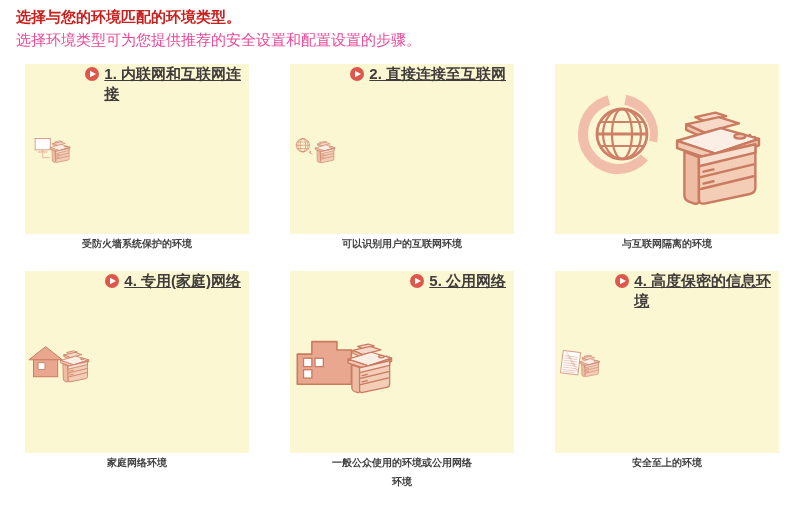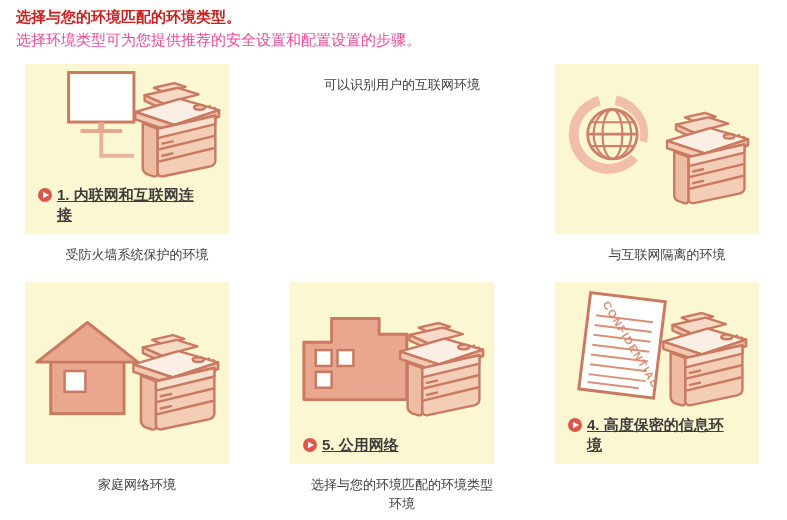--- a/index.html
+++ b/index.html
@@ -2,28 +2,28 @@
 <html><head>
 <meta charset="utf-8">
 <style>
   html,body{margin:0;padding:0;background:#fff;}
   body{font-family:"Liberation Sans","DejaVu Sans",sans-serif;color:#333;}
   .page{position:relative;width:787px;height:520px;overflow:hidden;background:#fff;padding-left:8px;}
   .section-title{margin:8px 0 0 8px;font-size:15px;line-height:17px;font-weight:bold;color:#C7201E;}
   .section-subtitle{margin:6px 0 0 8px;font-size:15px;line-height:17px;color:#ec4899;}
   .grid{display:grid;grid-template-columns:repeat(3,224px);column-gap:41px;row-gap:18px;margin:16px 0 0 17px;}
   .cell{width:224px;}
-  .card{background:#FBF7D2;display:flex;flex-direction:column;width:204px;box-sizing:border-box;}
+  .card{background:#FBF7D2;display:flex;flex-direction:row;width:224px;box-sizing:border-box;}
   .r1 .card{height:170px;}
   .r2 .card{height:182px;}
   .art{flex:1;display:flex;align-items:center;justify-content:center;overflow:hidden;padding-top:4px;}
   .env-link{display:flex;align-items:flex-start;gap:5px;padding:0 8px 9px 13px;text-decoration:none;cursor:pointer;}
   .env-link .play{flex:none;margin-top:3px;}
   .env-link span{font-size:15px;line-height:20px;font-weight:bold;color:#403C3B;text-decoration:underline;white-space:pre-line;}
-  .caption{width:224px;margin-top:11px;text-align:center;font-size:13px;line-height:19px;color:#3F3F3F;white-space:pre-line;}
+  .caption{width:224px;text-align:center;font-size:10px;line-height:19px;color:#3F3F3F;white-space:pre-line;font-weight:bold;}
   svg text{font-family:"Liberation Sans","DejaVu Sans",sans-serif;}
 </style>
 </head>
 <body>
 
 <svg width="0" height="0" style="position:absolute" aria-hidden="true">
   <defs>
     <g id="printer" stroke="#C97A60" stroke-width="2.6" stroke-linejoin="round" stroke-linecap="round">
 
       <path d="M30 10 L52 5 L64 9 L41 15 Z" fill="#F6D9C6"></path>
@@ -72,20 +72,43 @@
               <path d="M5 3.7 L11 7 L5 10.3 Z" fill="#fff"></path>
             </svg>
           <span>1. 内联网和互联网连
 接</span>
         </a>
       </div>
       <div class="caption">受防火墙系统保护的环境</div>
     </div>
 
     <div class="cell r1">
+      <div class="card">
+        <div class="art">
+          <svg width="206" height="122" viewBox="0 0 206 122">
+            <g fill="none" stroke="#CE7F67" stroke-width="3">
+              <circle cx="56" cy="36" r="29"></circle>
+              <ellipse cx="56" cy="36" rx="12" ry="29" stroke-width="2.4"></ellipse>
+              <ellipse cx="56" cy="36" rx="22" ry="29" stroke-width="2.4"></ellipse>
+              <path d="M27 36 H85"></path>
+              <path d="M30.6 22 H81.4" stroke-width="2.4"></path>
+              <path d="M30.6 50 H81.4" stroke-width="2.4"></path>
+            </g>
+            <path d="M80 56 l14 9 -7 2.2 15 11.5 -21 -10.5 6.8 -2.6 z" fill="#DB8166"></path>
+            <use href="#printer" transform="translate(102,14) scale(0.93)"></use>
+          </svg>
+        </div>
+        <a class="env-link">
+          <svg class="play" width="14" height="14" viewBox="0 0 14 14">
+              <circle cx="7" cy="7" r="7" fill="#DD584A"></circle>
+              <path d="M5 3.7 L11 7 L5 10.3 Z" fill="#fff"></path>
+            </svg>
+          <span>2. 直接连接至互联网</span>
+        </a>
+      </div>
       <div class="caption">可以识别用户的互联网环境</div>
     </div>
 
     <div class="cell r1">
       <div class="card">
         <div class="art">
           <svg width="206" height="122" viewBox="0 0 206 122">
             <circle cx="54" cy="44" r="35" fill="none" stroke="#F1BEAC" stroke-width="10" stroke-dasharray="55 18 130 17" transform="rotate(-78 54 44)"></circle>
             <circle cx="58" cy="44" r="28" fill="#FBF7D2"></circle>
             <g fill="none" stroke="#CE7F67" stroke-width="2.8">
@@ -106,20 +129,27 @@
     <div class="cell r2">
       <div class="card">
         <div class="art">
           <svg width="206" height="122" viewBox="0 0 206 122">
             <rect x="26" y="46" width="74" height="54" fill="#E9A78F" stroke="#C97A60" stroke-width="3"></rect>
             <path d="M12 48 L63 8 L114 48 Z" fill="#E9A78F" stroke="#C97A60" stroke-width="3" stroke-linejoin="round"></path>
             <rect x="40" y="57" width="21" height="21" fill="#fff" stroke="#C97A60" stroke-width="2.5"></rect>
             <use href="#printer" transform="translate(100,16) scale(0.95)"></use>
           </svg>
         </div>
+        <a class="env-link">
+          <svg class="play" width="14" height="14" viewBox="0 0 14 14">
+              <circle cx="7" cy="7" r="7" fill="#DD584A"></circle>
+              <path d="M5 3.7 L11 7 L5 10.3 Z" fill="#fff"></path>
+            </svg>
+          <span>4. 专用(家庭)网络</span>
+        </a>
       </div>
       <div class="caption">家庭网络环境</div>
     </div>
 
     <div class="cell r2">
       <div class="card">
         <div class="art">
           <svg width="206" height="122" viewBox="0 0 206 122">
             <path d="M14 100 L14 42 L42 42 L42 18 L90 18 L90 34 L118 34 L118 100 Z" fill="#E9A78F" stroke="#C97A60" stroke-width="3" stroke-linejoin="round"></path>
             <rect x="26" y="50" width="16" height="16" fill="#fff" stroke="#C97A60" stroke-width="2.5"></rect>
@@ -129,21 +159,21 @@
           </svg>
         </div>
         <a class="env-link">
           <svg class="play" width="14" height="14" viewBox="0 0 14 14">
               <circle cx="7" cy="7" r="7" fill="#DD584A"></circle>
               <path d="M5 3.7 L11 7 L5 10.3 Z" fill="#fff"></path>
             </svg>
           <span>5. 公用网络</span>
         </a>
       </div>
-      <div class="caption">选择与您的环境匹配的环境类型
+      <div class="caption">一般公众使用的环境或公用网络
 环境</div>
     </div>
 
     <div class="cell r2">
       <div class="card">
         <div class="art">
           <svg width="206" height="122" viewBox="0 0 206 122">
             <g transform="translate(36,2) rotate(7)">
               <rect x="0" y="0" width="76" height="98" fill="#fff" stroke="#C97A60" stroke-width="3"></rect>
               <g stroke="#DA9074" stroke-width="2">
@@ -163,16 +193,17 @@
         </div>
         <a class="env-link">
           <svg class="play" width="14" height="14" viewBox="0 0 14 14">
               <circle cx="7" cy="7" r="7" fill="#DD584A"></circle>
               <path d="M5 3.7 L11 7 L5 10.3 Z" fill="#fff"></path>
             </svg>
           <span>4. 高度保密的信息环
 境</span>
         </a>
       </div>
+      <div class="caption">安全至上的环境</div>
     </div>
 
   </div>
 </div>
 
 </body></html>

